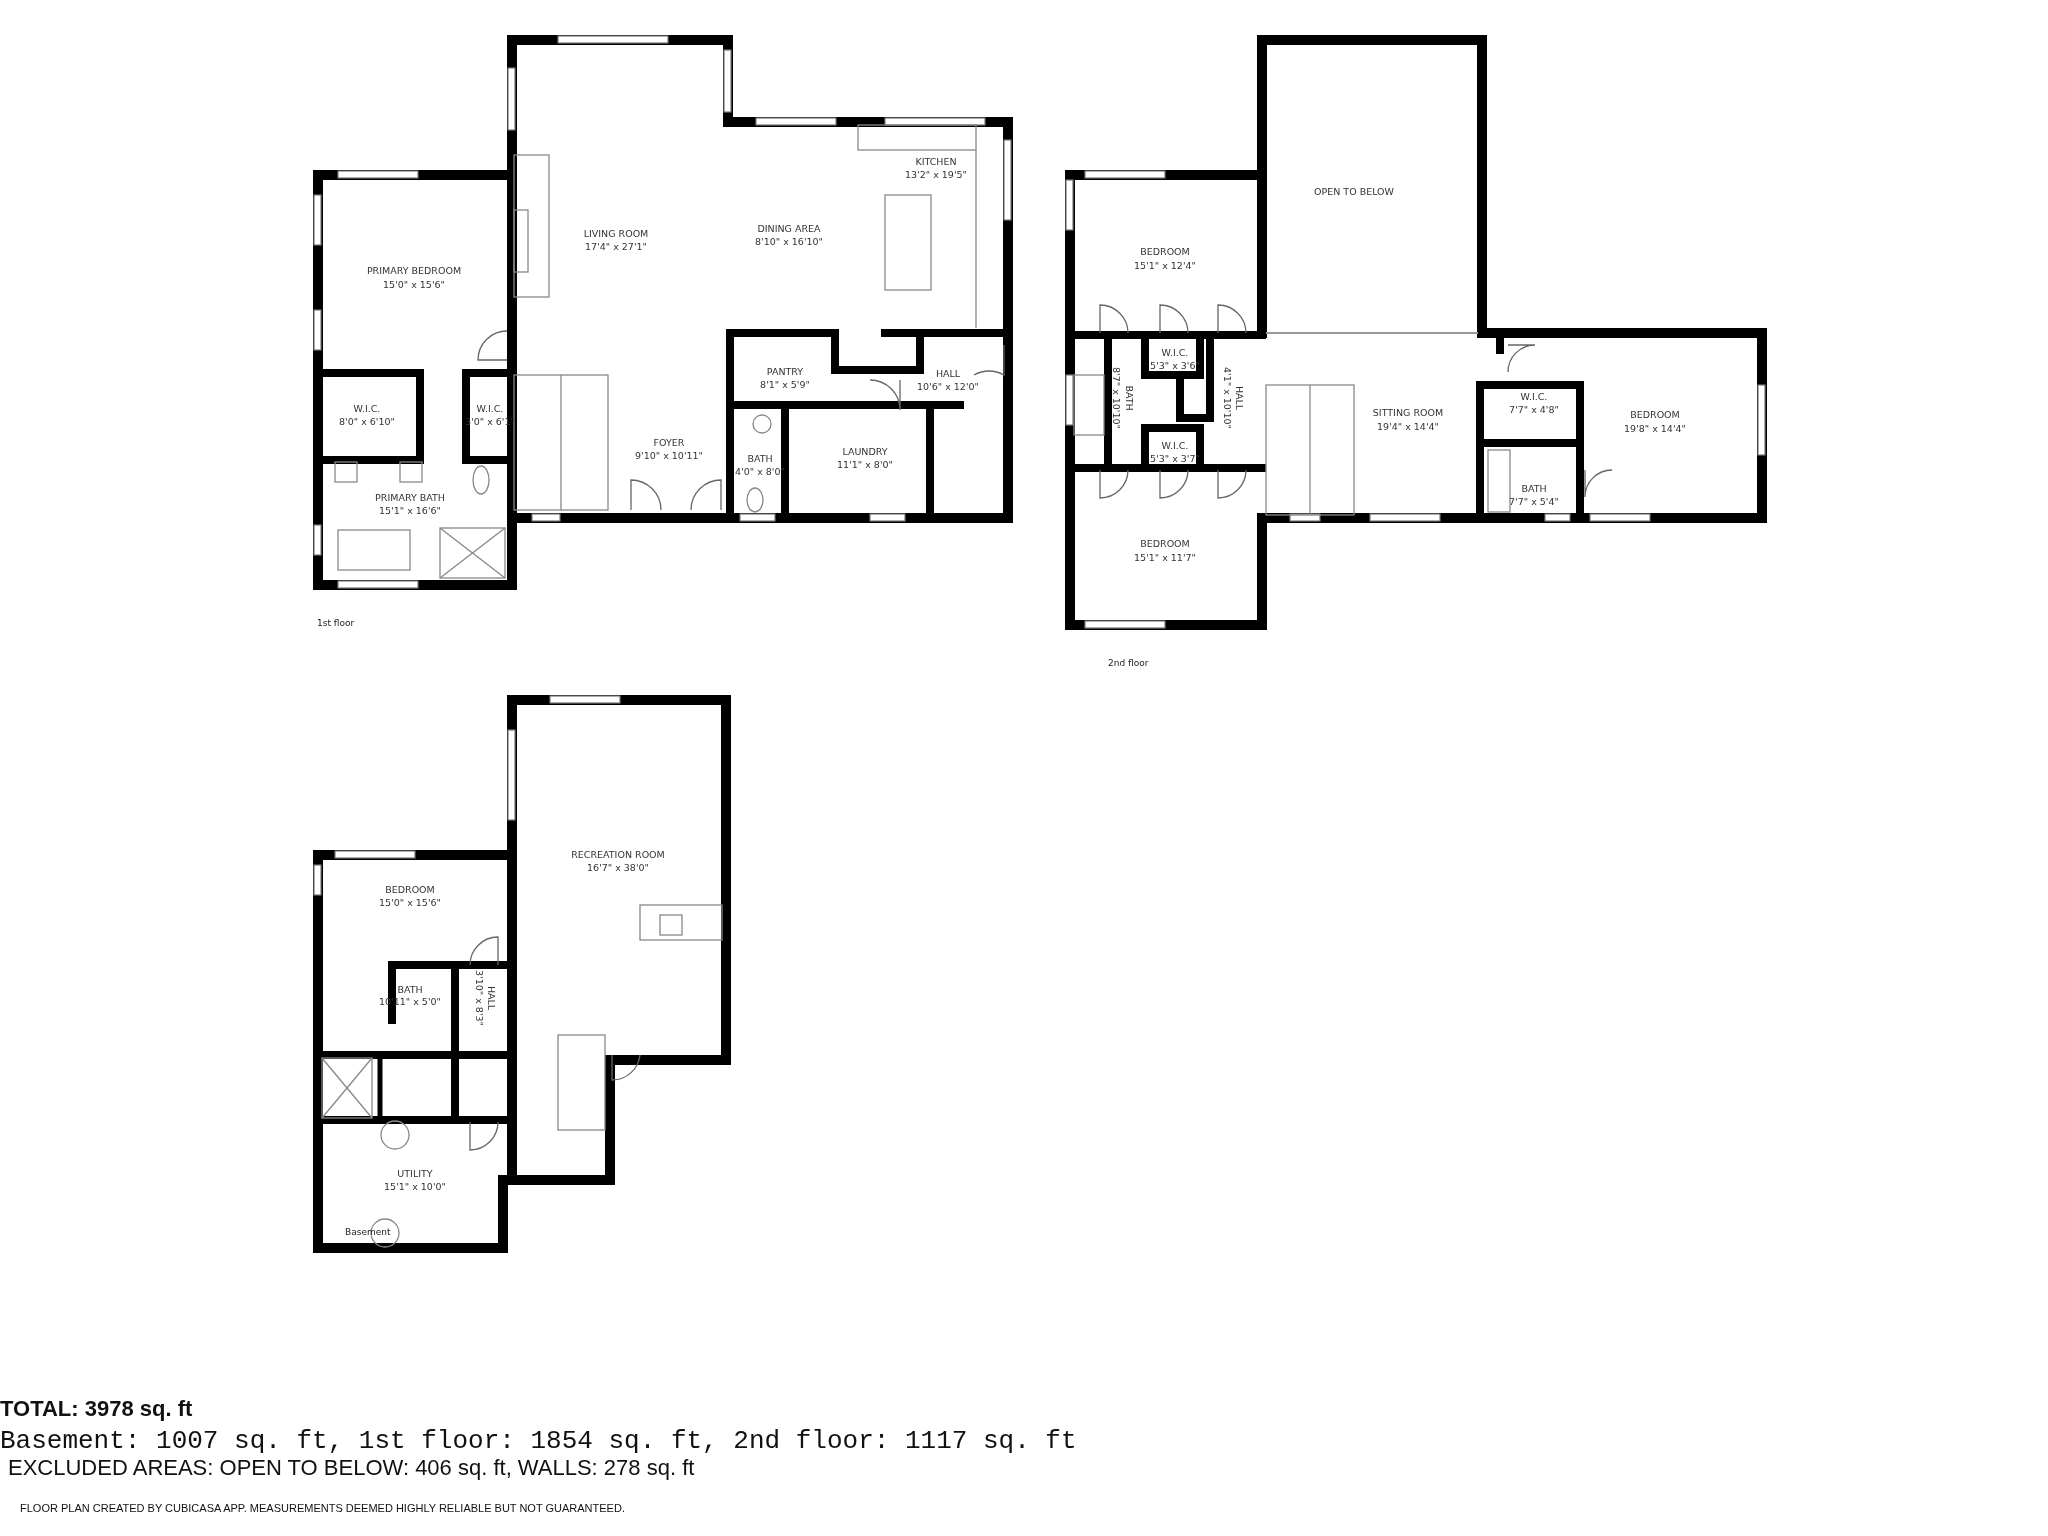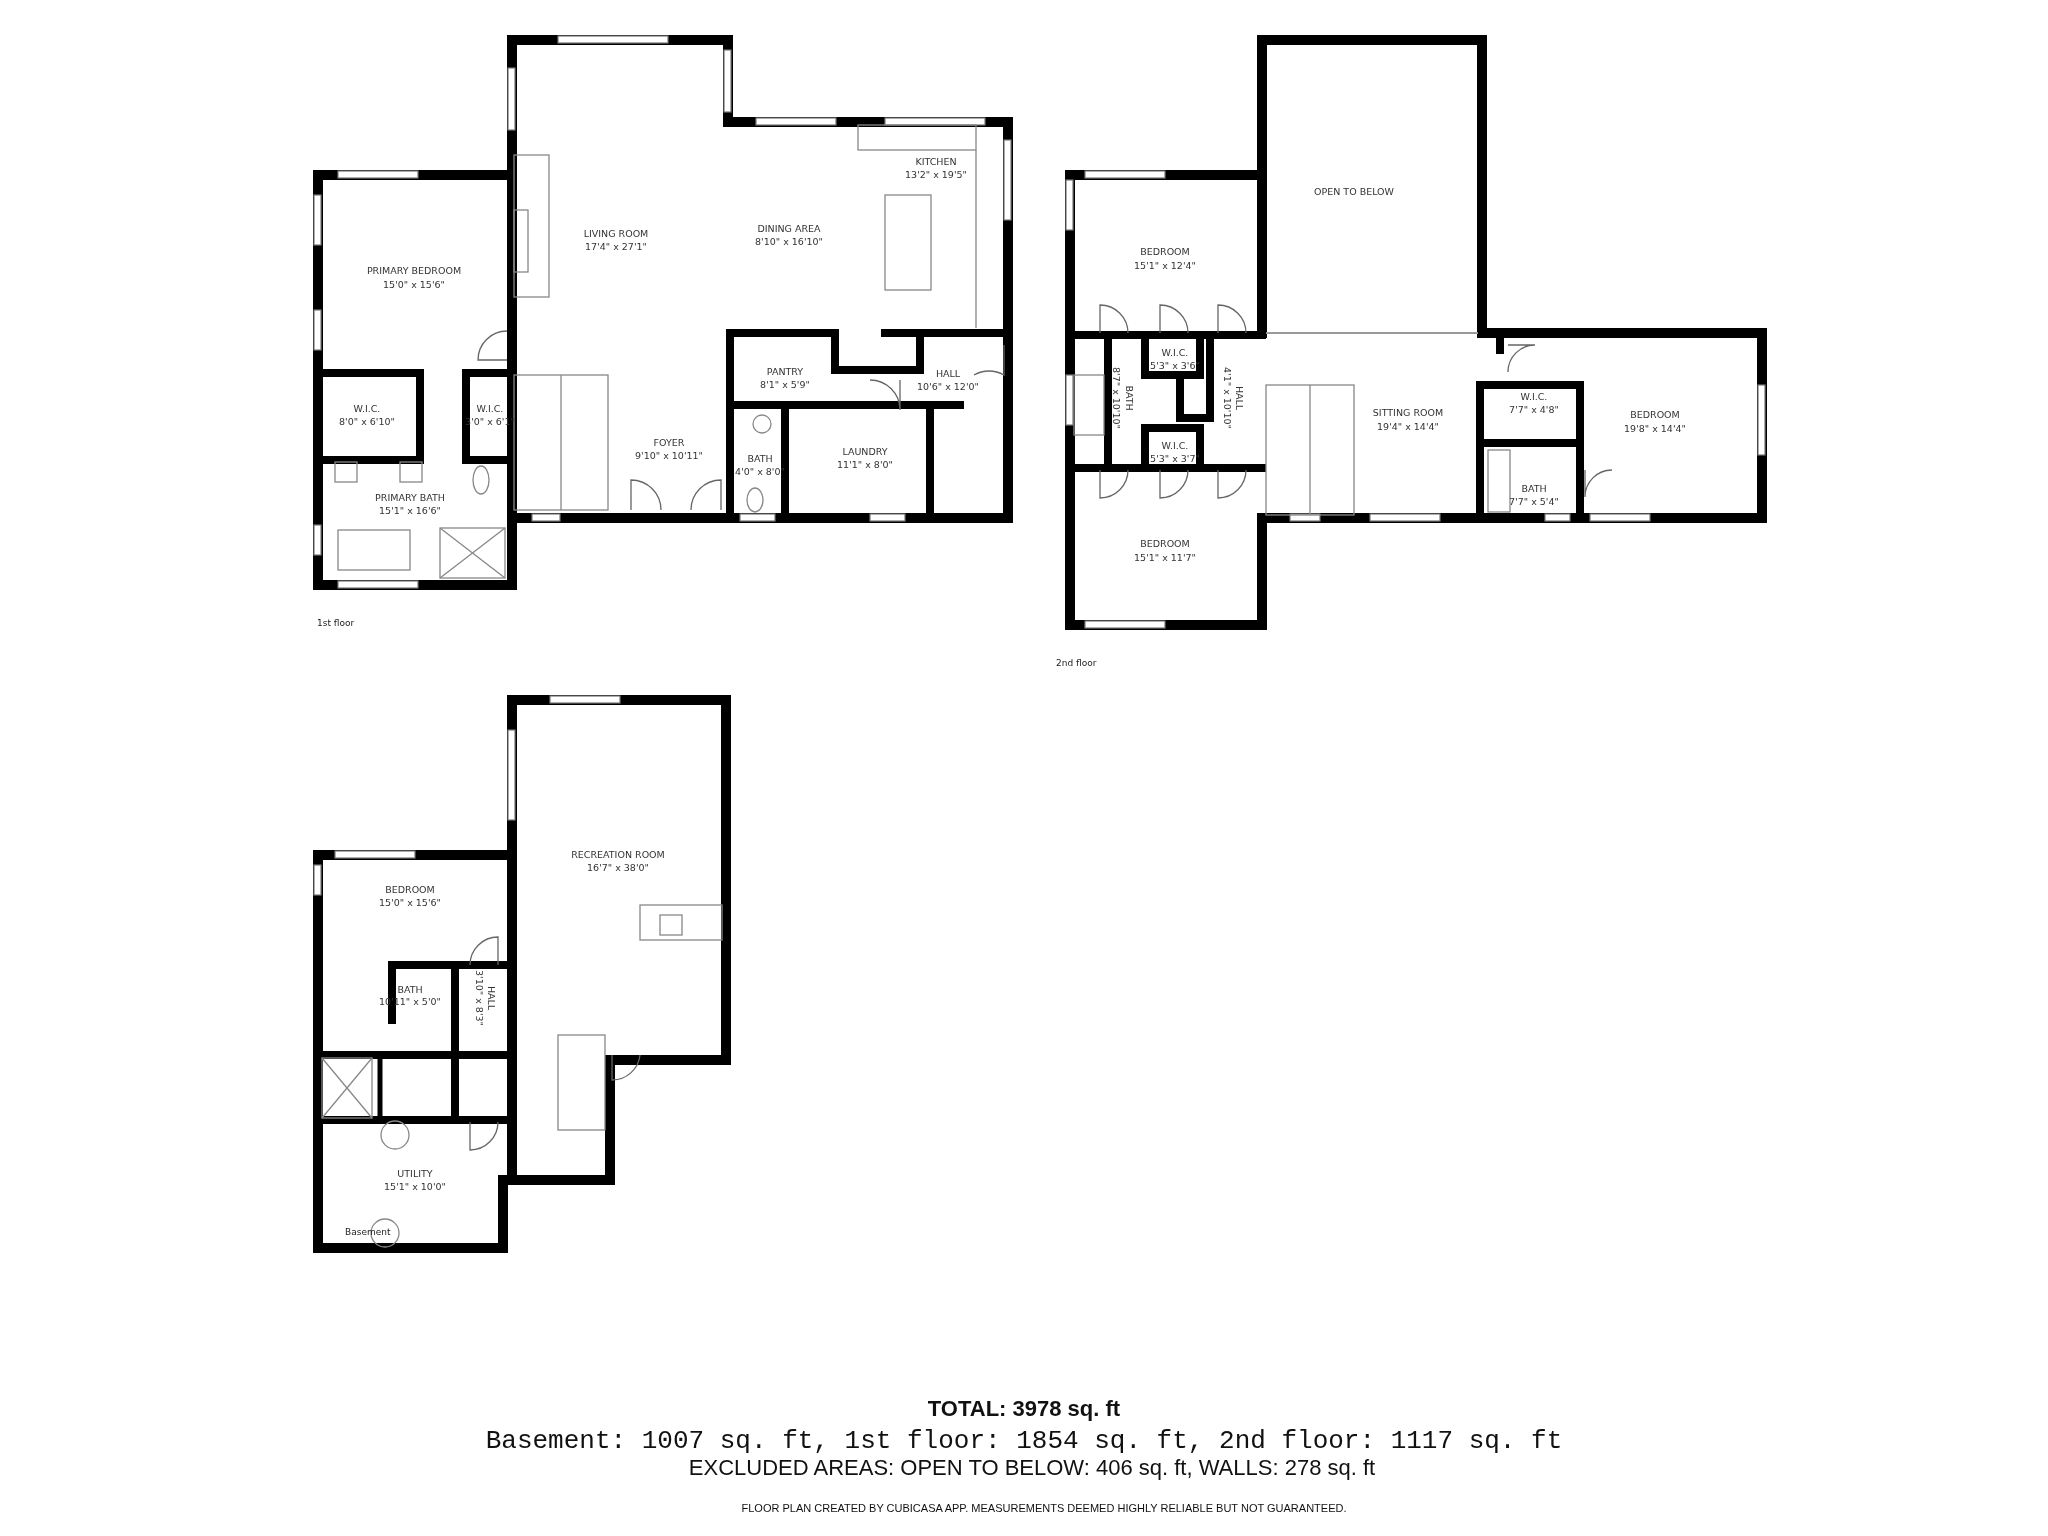--- a/index.html
+++ b/index.html
@@ -5,21 +5,21 @@
   html, body { margin: 0; padding: 0; background: #ffffff; }
   body { width: 2048px; height: 1536px; position: relative; overflow: hidden; font-family: "DejaVu Sans", sans-serif; }
   svg#plan { position: absolute; left: 0; top: 0; }
   .wall { fill: none; stroke: #000; stroke-width: 10; stroke-linecap: square; stroke-linejoin: miter; }
   .iwall { fill: none; stroke: #000; stroke-width: 8; stroke-linecap: square; }
   .win { fill: #fff; stroke: #777; stroke-width: 1.2; }
   .fix { fill: none; stroke: #888; stroke-width: 1.3; }
   .door { fill: none; stroke: #666; stroke-width: 1.3; }
   .rlabel { font-family: "DejaVu Sans", sans-serif; font-size: 9.5px; fill: #333; text-anchor: middle; }
   .floor-label { position: absolute; font-family: "DejaVu Sans", sans-serif; font-size: 9px; color: #222; }
-  .footer { position: absolute; left: 0; width: 2048px; text-align: center; color: #111; }
+  .footer { position: absolute; left: 0; width: 2048px; color: #111; }
   .total { top: 1396px; font-size: 22px; font-weight: bold; font-family: "Liberation Sans", sans-serif; }
   .breakdown { top: 1426px; font-size: 26px; font-family: Liberation Mono, monospace; }
   .excluded { top: 1455px; font-size: 22px; font-family: "Liberation Sans", sans-serif; padding-left: 8px; }
   .disclaimer { top: 1502px; font-size: 11px; font-family: "Liberation Sans", sans-serif; margin-left: 20px; }
 </style>
 </head>
 <body>
 
 <svg id="plan" width="2048" height="1536" viewBox="0 0 2048 1536">
 
@@ -223,19 +223,19 @@
     <text class="rlabel" x="410" y="993">BATH</text>
     <text class="rlabel" x="410" y="1005">10'11" x 5'0"</text>
     <text class="rlabel" x="488" y="998" transform="rotate(90 488 998)">HALL</text>
     <text class="rlabel" x="476" y="998" transform="rotate(90 476 998)">3'10" x 8'3"</text>
     <text class="rlabel" x="415" y="1177">UTILITY</text>
     <text class="rlabel" x="415" y="1190">15'1" x 10'0"</text>
   </g>
 </svg>
 
 <div class="floor-label" style="left:317px; top:618px;text-align:center;">1st floor</div>
-<div class="floor-label" style="left:1056px; top:658px;">2nd floor</div>
+<div class="floor-label" style="left:1108px; top:658px;">2nd floor</div>
 <div class="floor-label" style="left:313px; top:1227px;margin-left:32px;">Basement</div>
 
 <div class="footer total">TOTAL: 3978 sq. ft</div>
 <div class="footer breakdown">Basement: 1007 sq. ft, 1st floor: 1854 sq. ft, 2nd floor: 1117 sq. ft</div>
 <div class="footer excluded">EXCLUDED AREAS: OPEN TO BELOW: 406 sq. ft, WALLS: 278 sq. ft</div>
 <div class="footer disclaimer">FLOOR PLAN CREATED BY CUBICASA APP. MEASUREMENTS DEEMED HIGHLY RELIABLE BUT NOT GUARANTEED.</div>
 
 </body></html>

